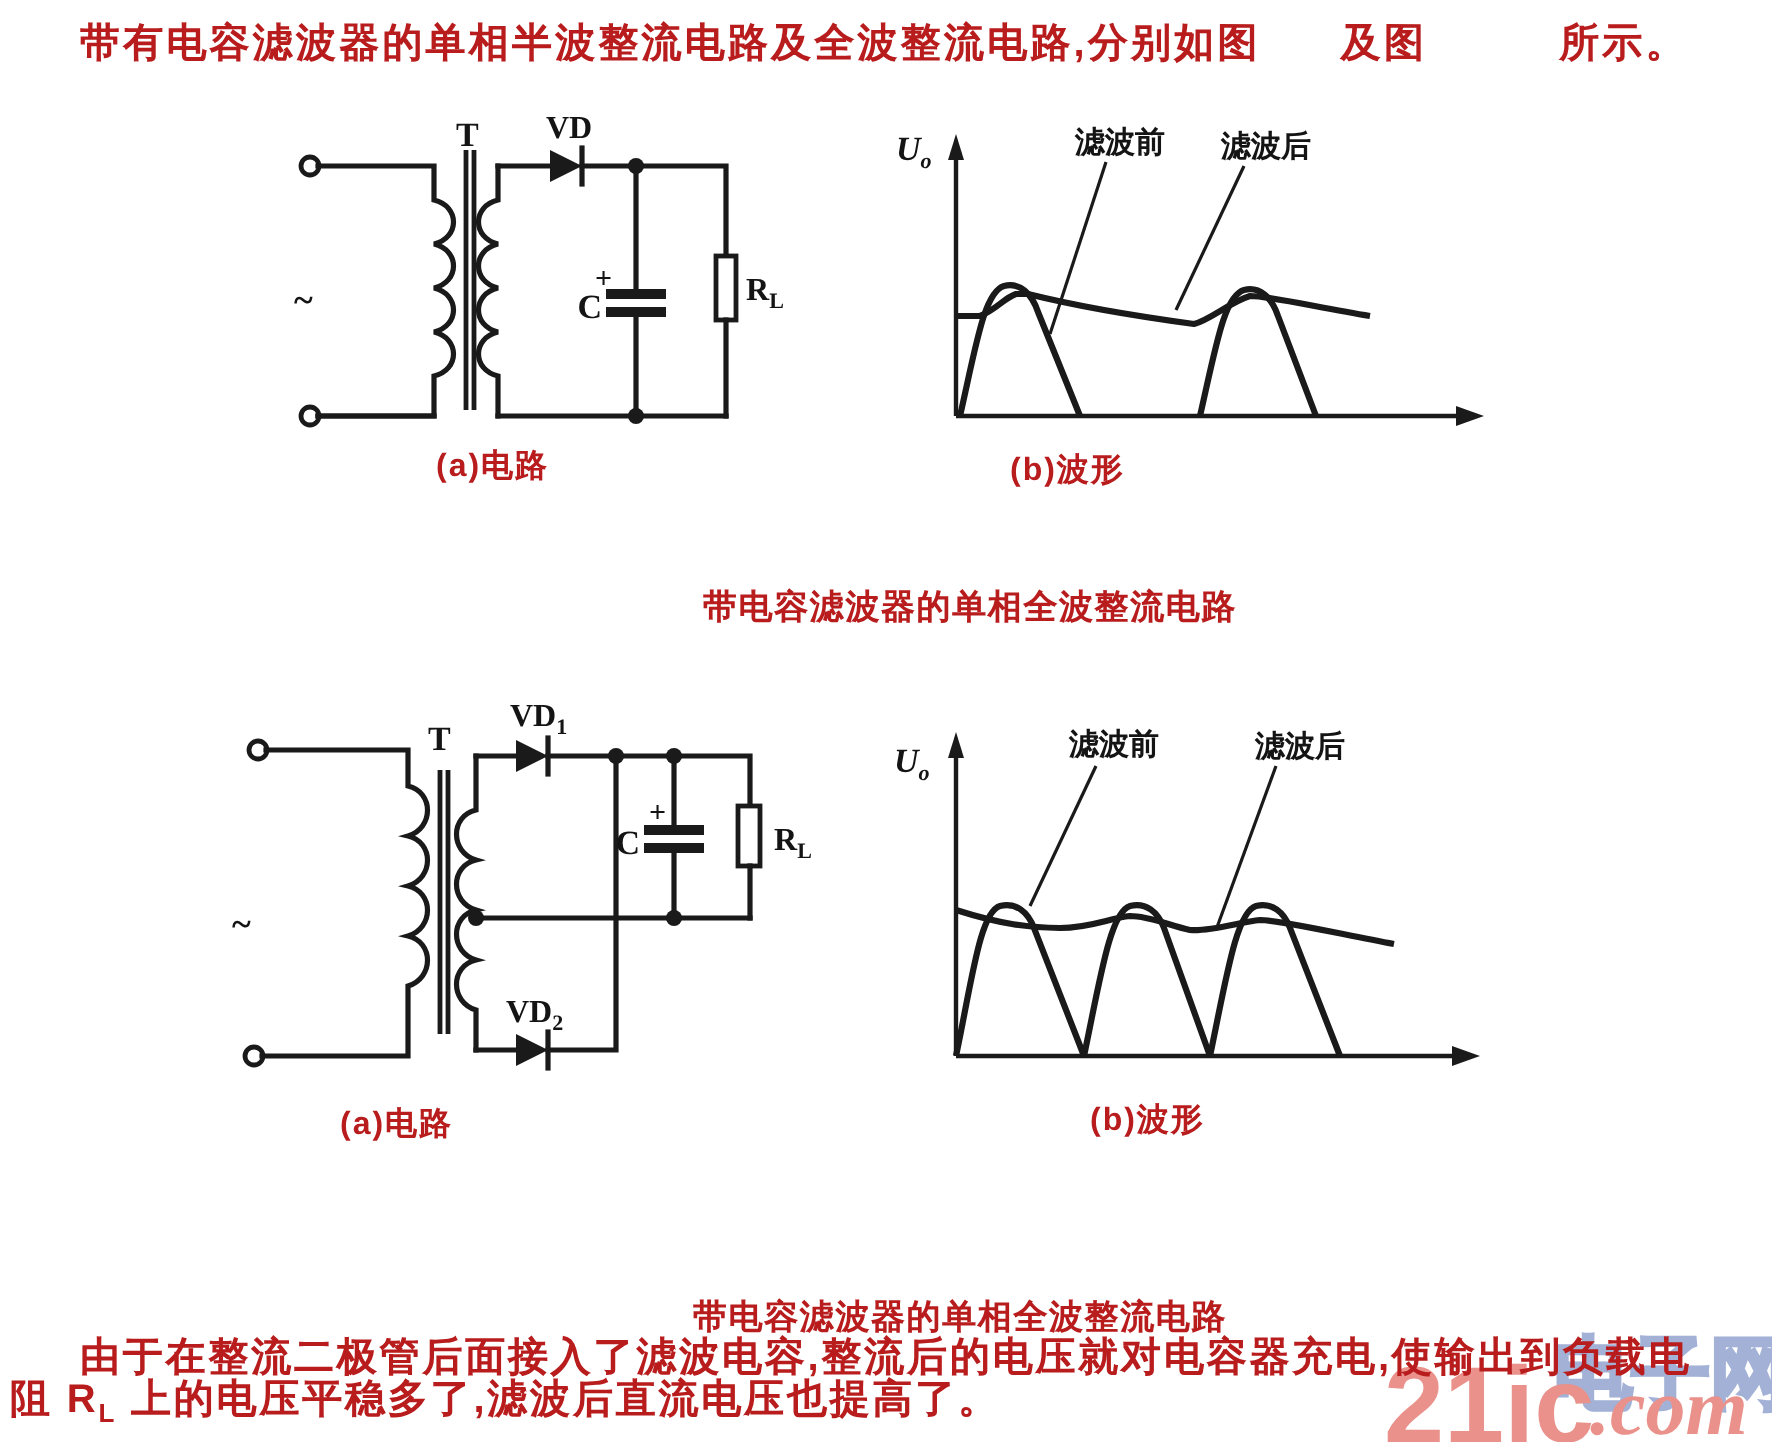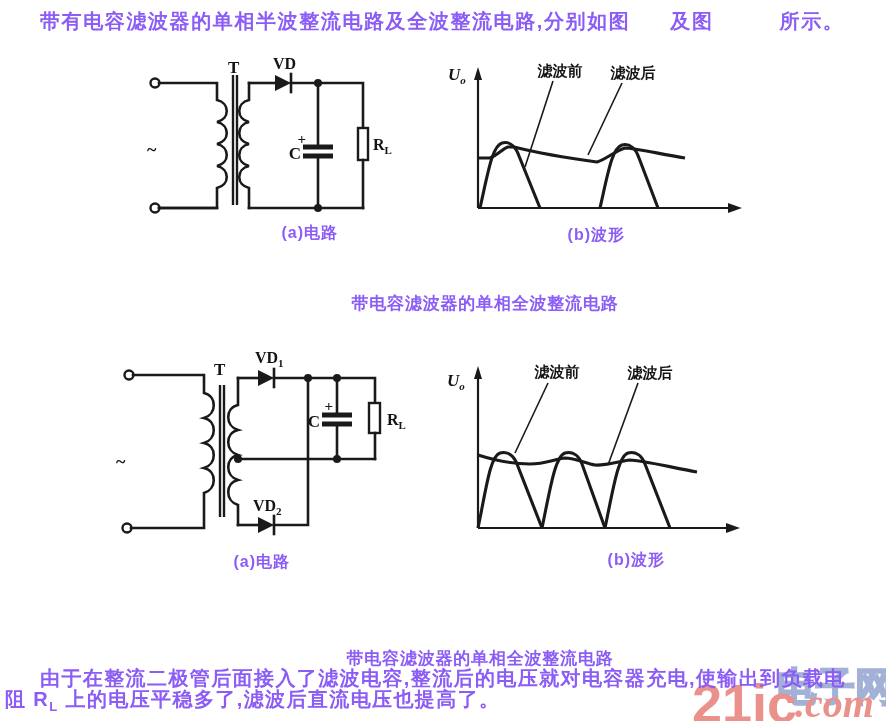--- a/index.html
+++ b/index.html
@@ -2,25 +2,25 @@
 <html><head>
 <meta charset="utf-8">
 <style>
   html,body{margin:0;padding:0;}
   body{
     width:886px;height:721px;position:relative;overflow:hidden;
     background:#ffffff;color:#141414;
     font-family:"Liberation Sans","DejaVu Sans",sans-serif;
   }
   .abs{position:absolute;}
-  .cn{font-weight:700;color:#8b5cf6;}
+  .cn{font-weight:700;color:#b91c1c;}
   .intro{top:8px;left:40px;font-size:20px;letter-spacing:1.6px;white-space:nowrap;}
   .gap1{display:inline-block;width:40px;}
   .gap2{display:inline-block;width:66px;}
-  .fig-caption{font-size:16px;letter-spacing:1px;text-align:right;width:120px;}
+  .fig-caption{font-size:16px;letter-spacing:1px;text-align:left;width:120px;}
   .fig-title{font-size:17px;letter-spacing:0.8px;text-align:center;width:320px;}
   .para{font-size:20px;letter-spacing:1.4px;white-space:nowrap;z-index:2;}
   .para sub{font-size:13px;}
   svg text{fill:#141414;}
   .lat{font-family:"Liberation Serif","DejaVu Serif",serif;font-weight:700;}
   .cnsvg{font-family:"Liberation Sans","DejaVu Sans",sans-serif;font-weight:700;font-size:15px;}
   .wire{stroke:#1a1a1a;stroke-width:2.6;fill:none;stroke-linecap:square;}
   .core{stroke:#1a1a1a;stroke-width:2.4;fill:none;}
   .curve{stroke:#1a1a1a;stroke-width:3.1;fill:none;stroke-linejoin:round;}
   .axis{stroke:#1a1a1a;stroke-width:2.2;fill:none;}

